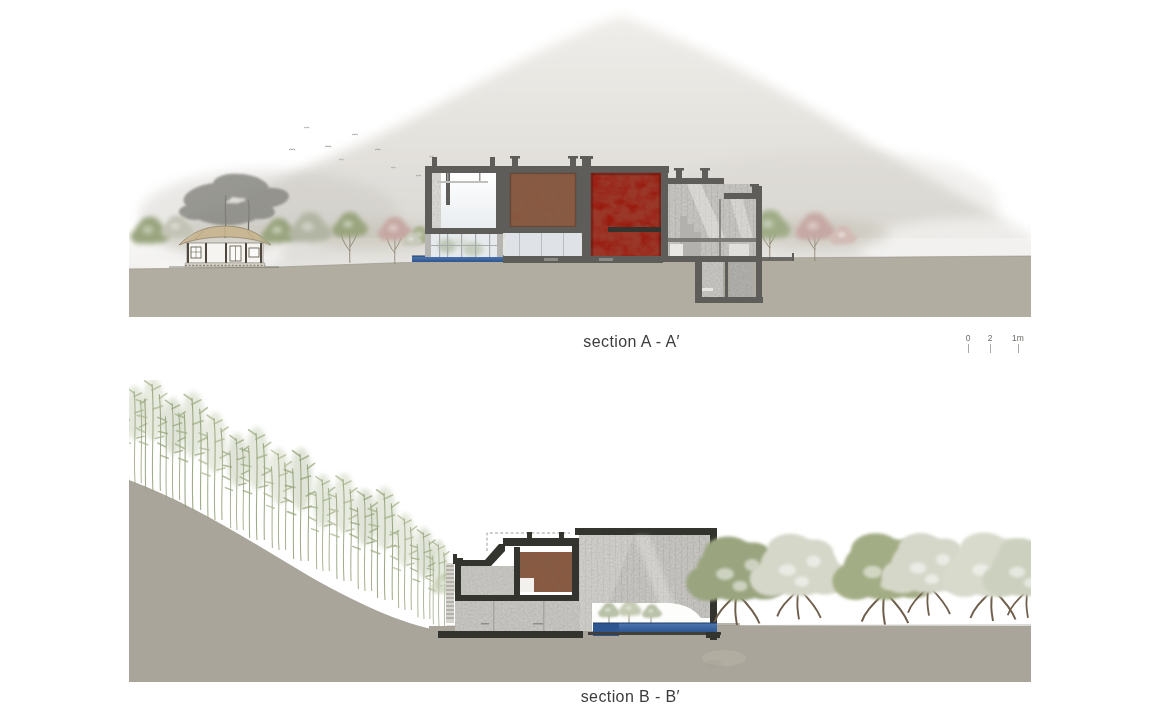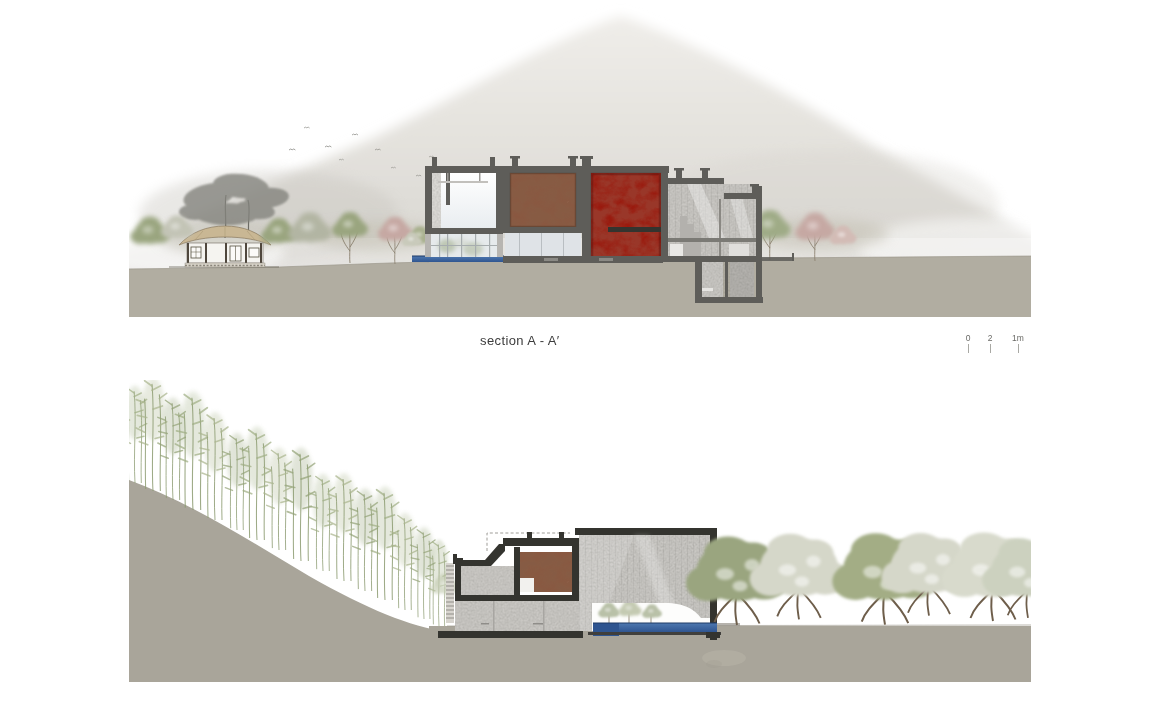--- a/index.html
+++ b/index.html
@@ -1,22 +1,22 @@
 <!DOCTYPE html>
 <html style="--c-page-bg: #ffffff; --c-ground-upper: #b1ada1; --c-ground-lower: #a9a59a; --c-mountain-top: #efede9; --c-mountain-base: #d2d0cb; --c-wall-cut: #5e5d59; --c-wall-cut-dark: #34342f; --c-concrete: #c9c7c3; --c-concrete-shadow: #b2b0ac; --c-glass: #e6eaec; --c-feature-red: #9a1a0e; --c-feature-red-deep: #64100a; --c-earth-brown: #8a5740; --c-earth-brown-deep: #583526; --c-water: #4e78b0; --c-water-deep: #2f5590; --c-tree-green: #9aa57f; --c-tree-pale: #d5d7c9; --c-tree-pink: #c6a8a3; --c-bamboo: #9fae83; --c-thatch: #c9b794; --c-pine: #84847e; --c-text: #3c3c3c; --c-tick: #6a6a66;"><head>
 <meta charset="utf-8">
 <style>
   html,body{margin:0;padding:0;background:#fff;}
   .page{position:relative;width:1160px;height:715px;background:var(--c-page-bg,#fff);overflow:hidden;
         font-family:"Liberation Sans",sans-serif;}
   .panel{position:absolute;margin:0;padding:0;}
   .panel-a{left:129px;top:0;}
   .panel-b{left:129px;top:380px;}
-  .caption{position:absolute;left:480px;width:200px;text-align:left;color:var(--c-text,#3c3c3c);
-           font-size:13px;letter-spacing:.4px;}
+  .caption{position:absolute;left:480px;width:200px;text-align:right;color:var(--c-text,#3c3c3c);
+           font-size:16px;letter-spacing:.4px;}
   .caption-a{top:333px;}
   .caption-b{top:688px;}
   .scalebar{position:absolute;left:958px;top:333px;width:80px;height:26px;}
   .tick{position:absolute;top:0;width:18px;text-align:center;}
   .tick span{font-size:8.5px;color:var(--c-tick,#6a6a66);display:block;line-height:10px;}
   .tick i{display:block;width:1px;height:9px;background:#a9a9a4;margin:1px auto 0;}
   .t0{left:1px}.t1{left:23px}.t2{left:51px}
   
   .cut{fill:var(--c-wall-cut,#5e5d59);} .cutd{fill:var(--c-wall-cut-dark,#34342f);}
   .conc{fill:var(--c-concrete,#c9c7c3);} .concs{fill:var(--c-concrete-shadow,#b2b0ac);}
@@ -444,13 +444,14 @@
       <use href="#rtree" transform="translate(608,194) scale(1.5)" style="color:var(--c-tree-green,#9aa57f)"></use>
       <use href="#rtree" transform="translate(670,190) scale(1.45)" style="color:var(--c-tree-pale,#d5d7c9)"></use>
       <use href="#rtree" transform="translate(756,192) scale(1.55)" style="color:#a3ad85"></use>
       <use href="#rtree" transform="translate(800,188) scale(1.4)" style="color:var(--c-tree-pale,#d5d7c9)"></use>
       <use href="#rtree" transform="translate(864,190) scale(1.5)" style="color:#d8dacc"></use>
       <use href="#rtree" transform="translate(899,192) scale(1.35)" style="color:#ccd1bf"></use>
     </g>
   </svg>
   </figure>
 
+  <div class="caption caption-b">section B - B′</div>
 </div>
 
 </body></html>

